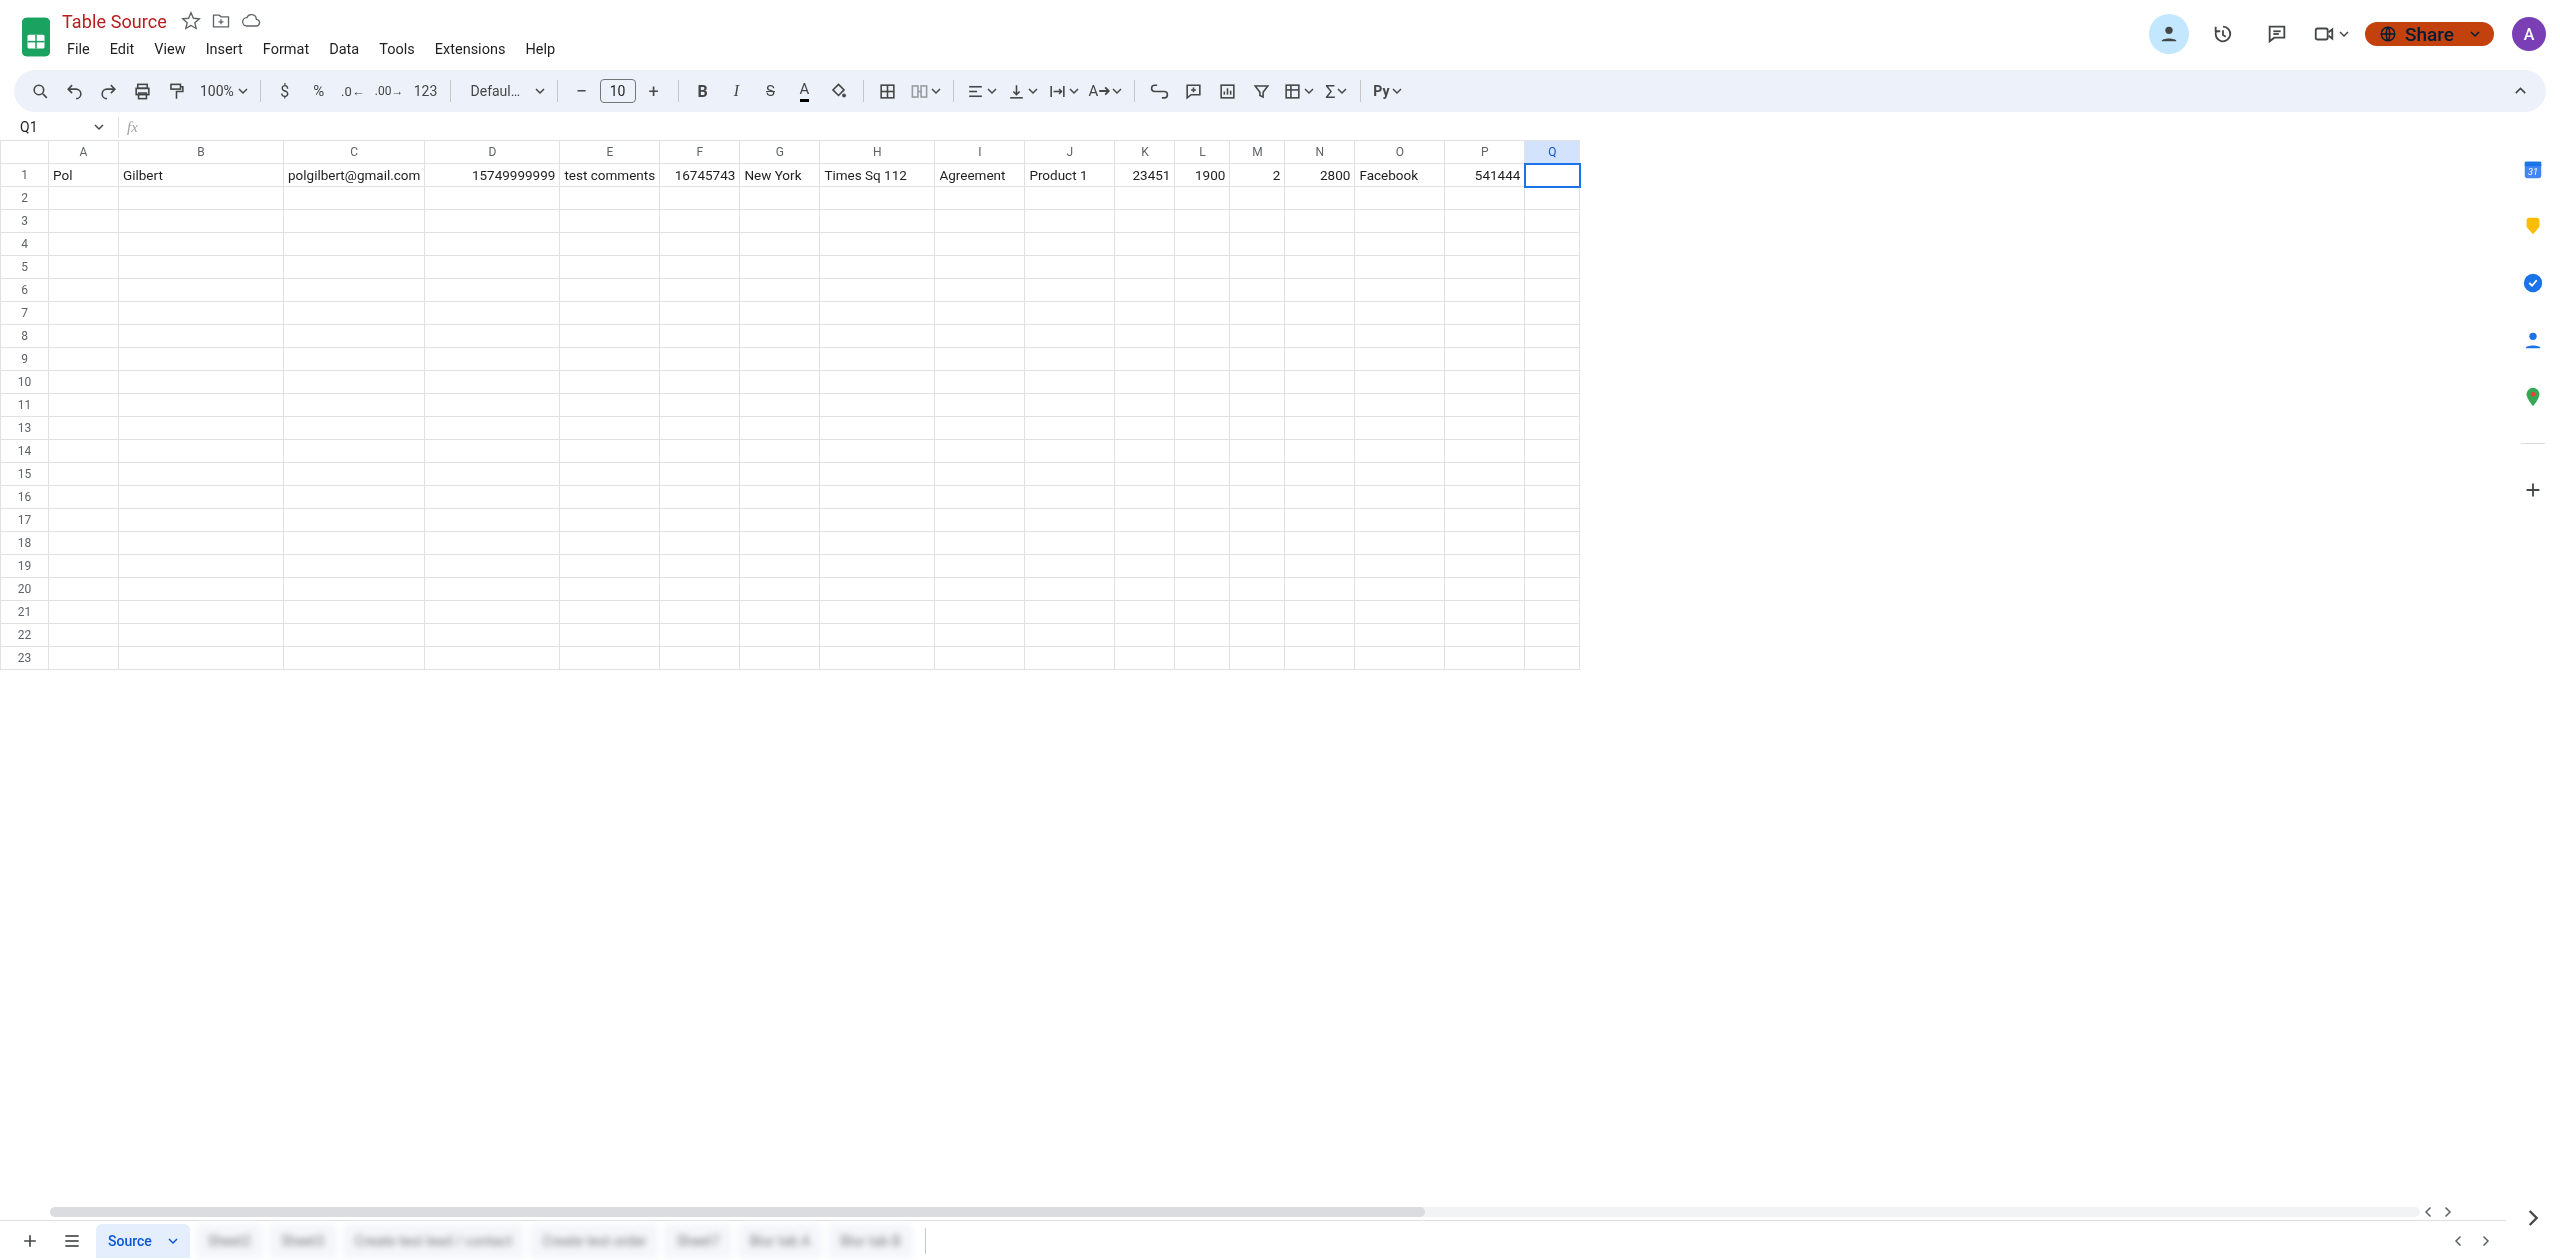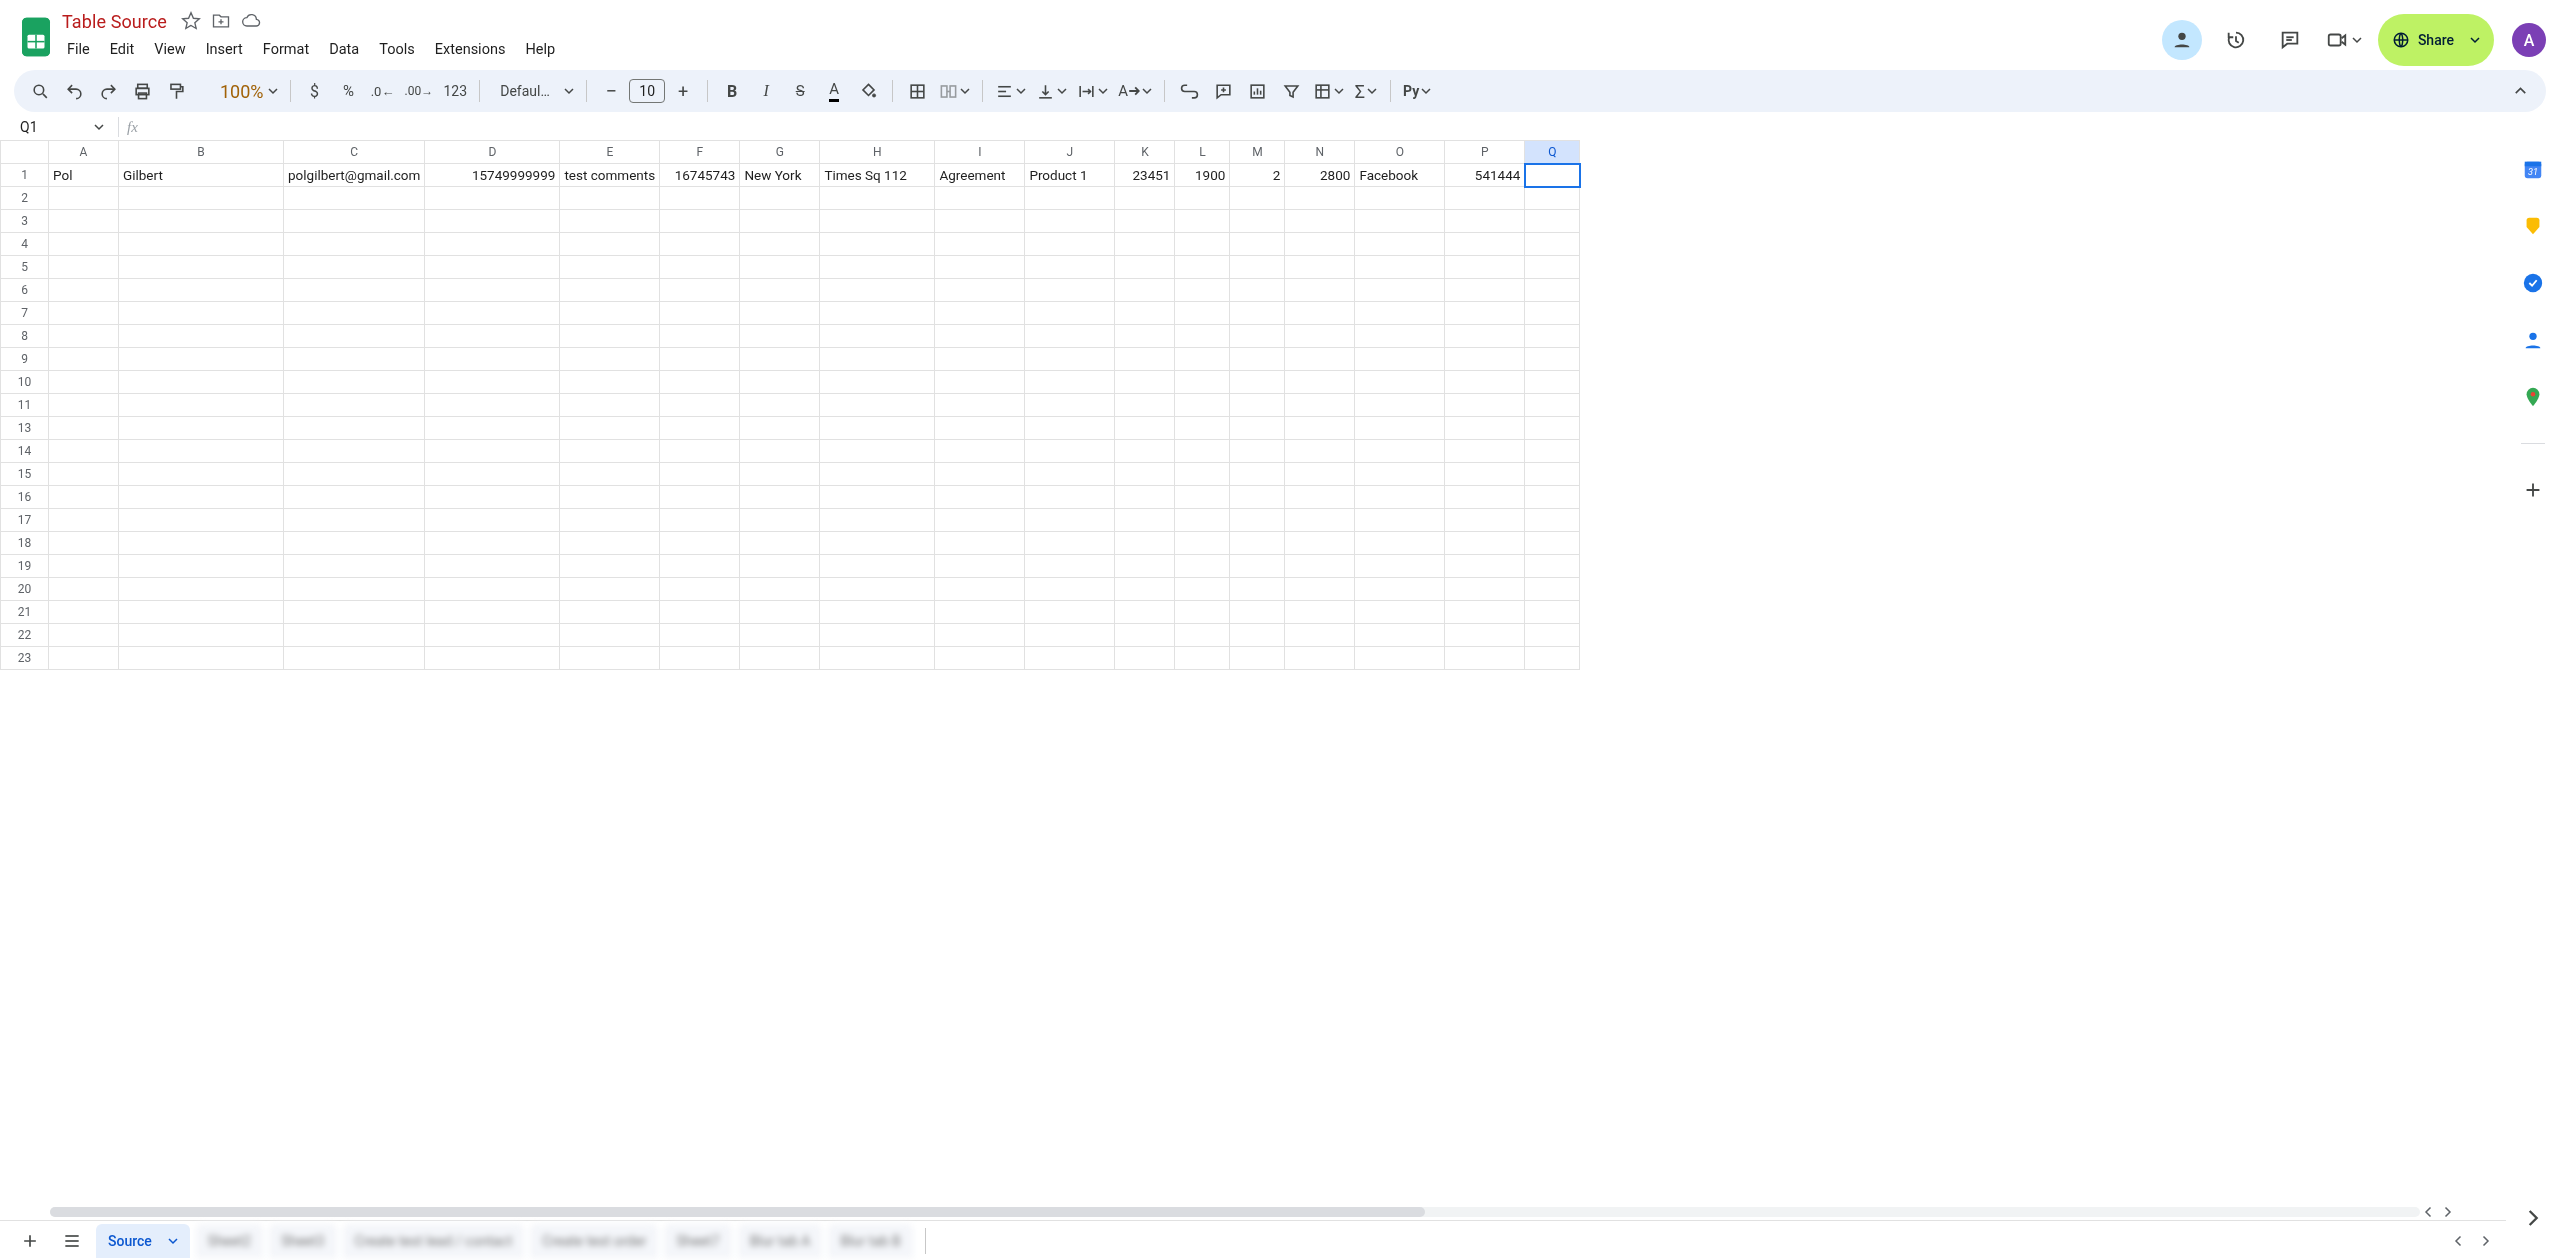--- a/index.html
+++ b/index.html
@@ -15,30 +15,30 @@
 .title-row { display:flex; align-items:center; gap:10px; height:26px; }
 .doc-title { font-size: 18px; color:#b91c1c; letter-spacing:.1px; padding:2px 4px; }
 .tiny-icon { width:20px; height:20px; fill:#5f6368; cursor:pointer; }
 .menubar { display:flex; gap:2px; padding-top:2px; }
 .menubar span { font-size:14.5px; color:#1f1f1f; padding:5px 9px; border-radius:4px; cursor:pointer; }
 
 .titlebar-right { display:flex; align-items:center; gap:14px; padding-top:6px; }
 .round-btn { width:40px; height:40px; border-radius:50%; display:flex; align-items:center; justify-content:center; cursor:pointer; }
 .round-btn.filled { background:#c3e7ff; }
 .tb-icon { width:22px; height:22px; fill:#444746; }
-.share-btn { display:flex; align-items:center; background:#bef264; border-radius:40px; height:52px; padding:0 8px 0 14px; font-size:14px; color:#001d35; font-weight:500; gap:8px; cursor:pointer; }
+.share-btn { display:flex; align-items:center; background:#c2410c; border-radius:40px; height:24px; padding:0 8px 0 14px; font-size:19px; color:#001d35; font-weight:500; gap:8px; cursor:pointer; }
 .share-btn .drop { width:24px; height:40px; display:flex; align-items:center; justify-content:center; border-left:0; }
 .avatar { width:34px; height:34px; border-radius:50%; background:#7b3fb5; color:#fff; display:flex; align-items:center; justify-content:center; font-size:16px; font-weight:500; margin-left:4px; }
 
 
 .toolbar-wrap { padding: 6px 14px 0 14px; }
 .toolbar { background:#edf2fa; border-radius:24px; height:42px; display:flex; align-items:center; padding:0 10px; gap:2px; }
 .t-btn { min-width:32px; height:30px; border-radius:4px; display:flex; align-items:center; justify-content:center; cursor:pointer; padding:0 4px; }
 .t-icon { width:19px; height:19px; fill:#444746; stroke:#444746; }
-.zoom-label { font-size:18px; color:#a16207; padding:0 2px;margin-left:20px; }
+.zoom-label { font-size:14px; color:#404040; padding:0 2px; }
 .font-label { font-size:14px; color:#444746; padding:0 8px; width:70px; overflow:hidden; white-space:nowrap; text-overflow:ellipsis; }
 .fs-box { width:36px; height:24px; border:1px solid #747775; border-radius:4px; display:flex; align-items:center; justify-content:center; font-size:14px; color:#1f1f1f; }
 .sep { width:1px; height:22px; background:#c7c7c7; margin:0 6px; }
 .caret { width:10px; height:10px; fill:#444746; margin-left:2px; }
 .spacer { flex:1; }
 
 
 .fx-row { display:flex; align-items:center; height:28px; padding:6px 0 4px 14px; }
 .name-box { width:96px; height:24px; display:flex; align-items:center; justify-content:space-between; padding:0 6px; font-size:14px; color:#1f1f1f; cursor:text; }
 .fx-sep { width:1px; height:20px; background:#dadce0; margin:0 8px; }

